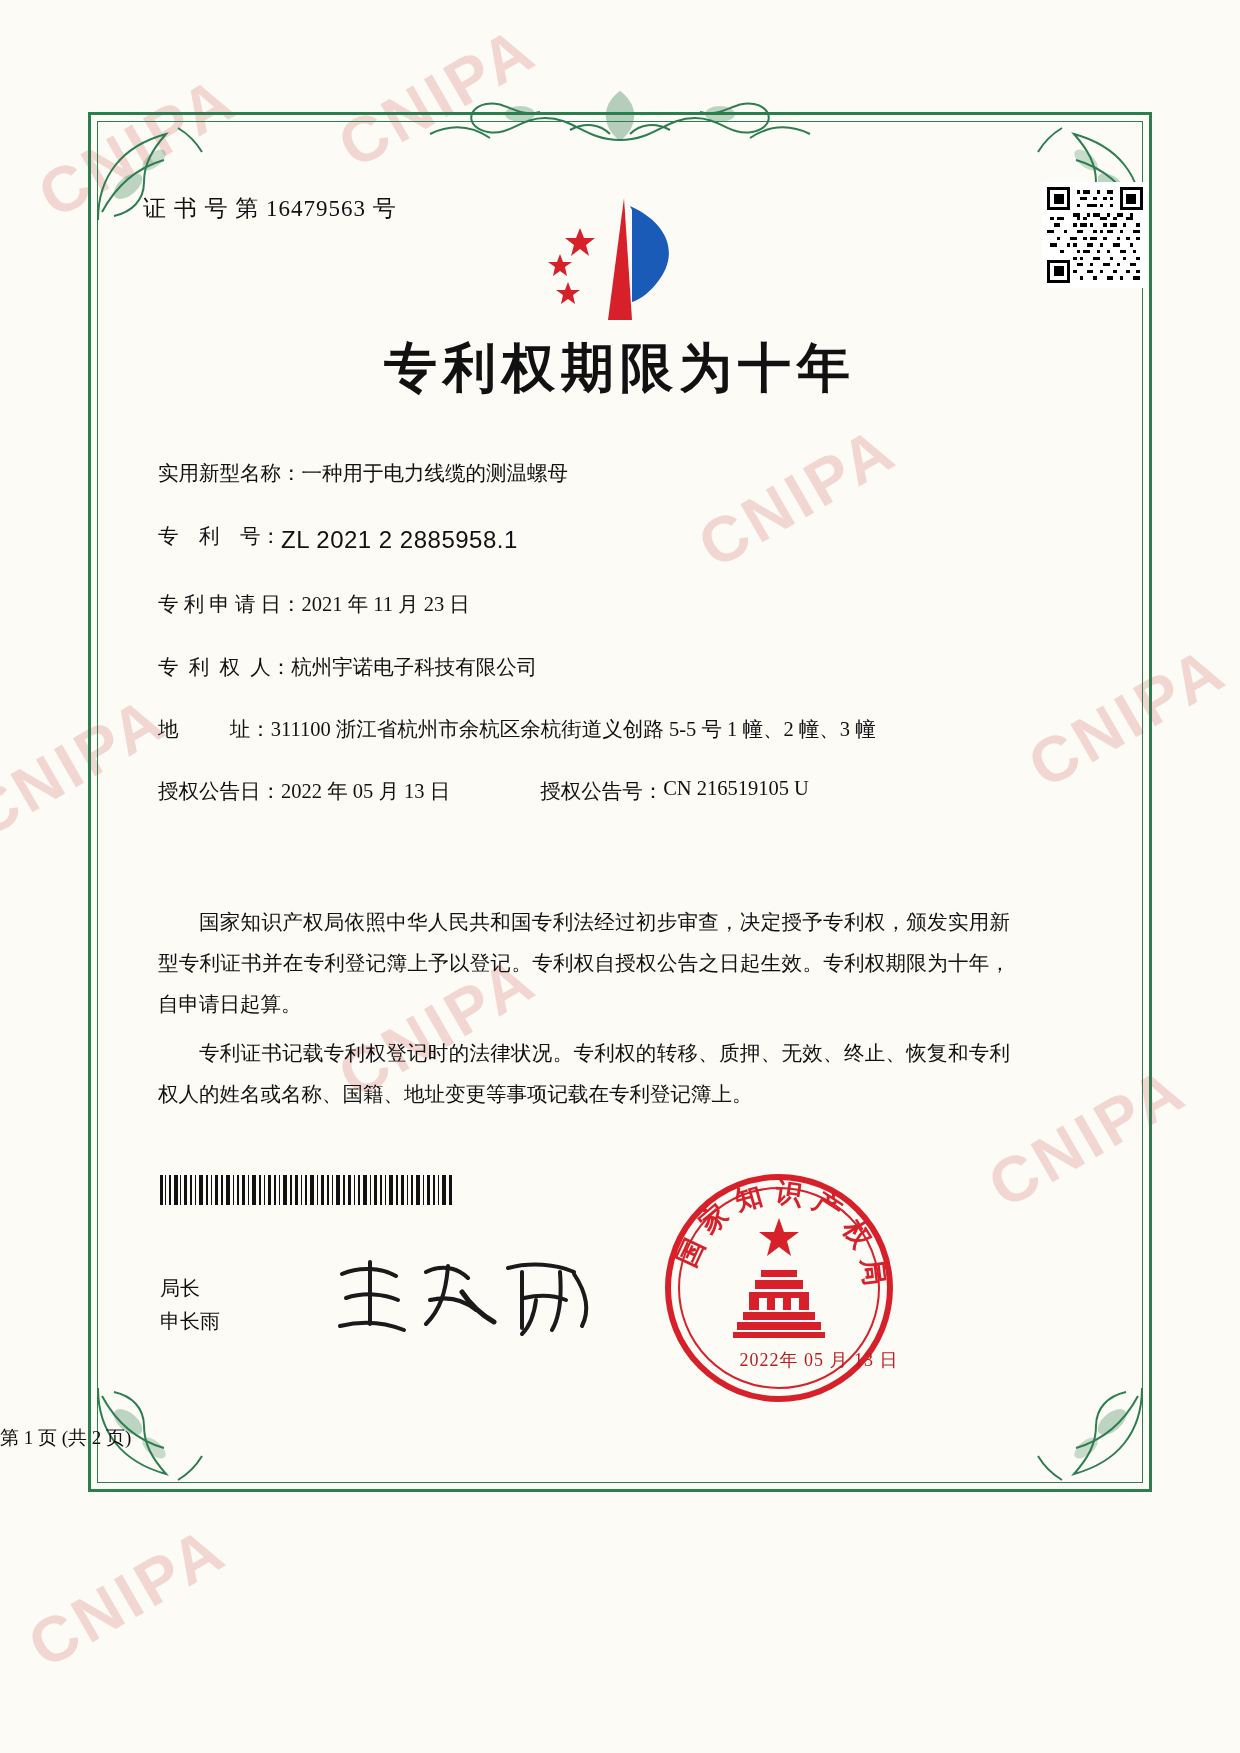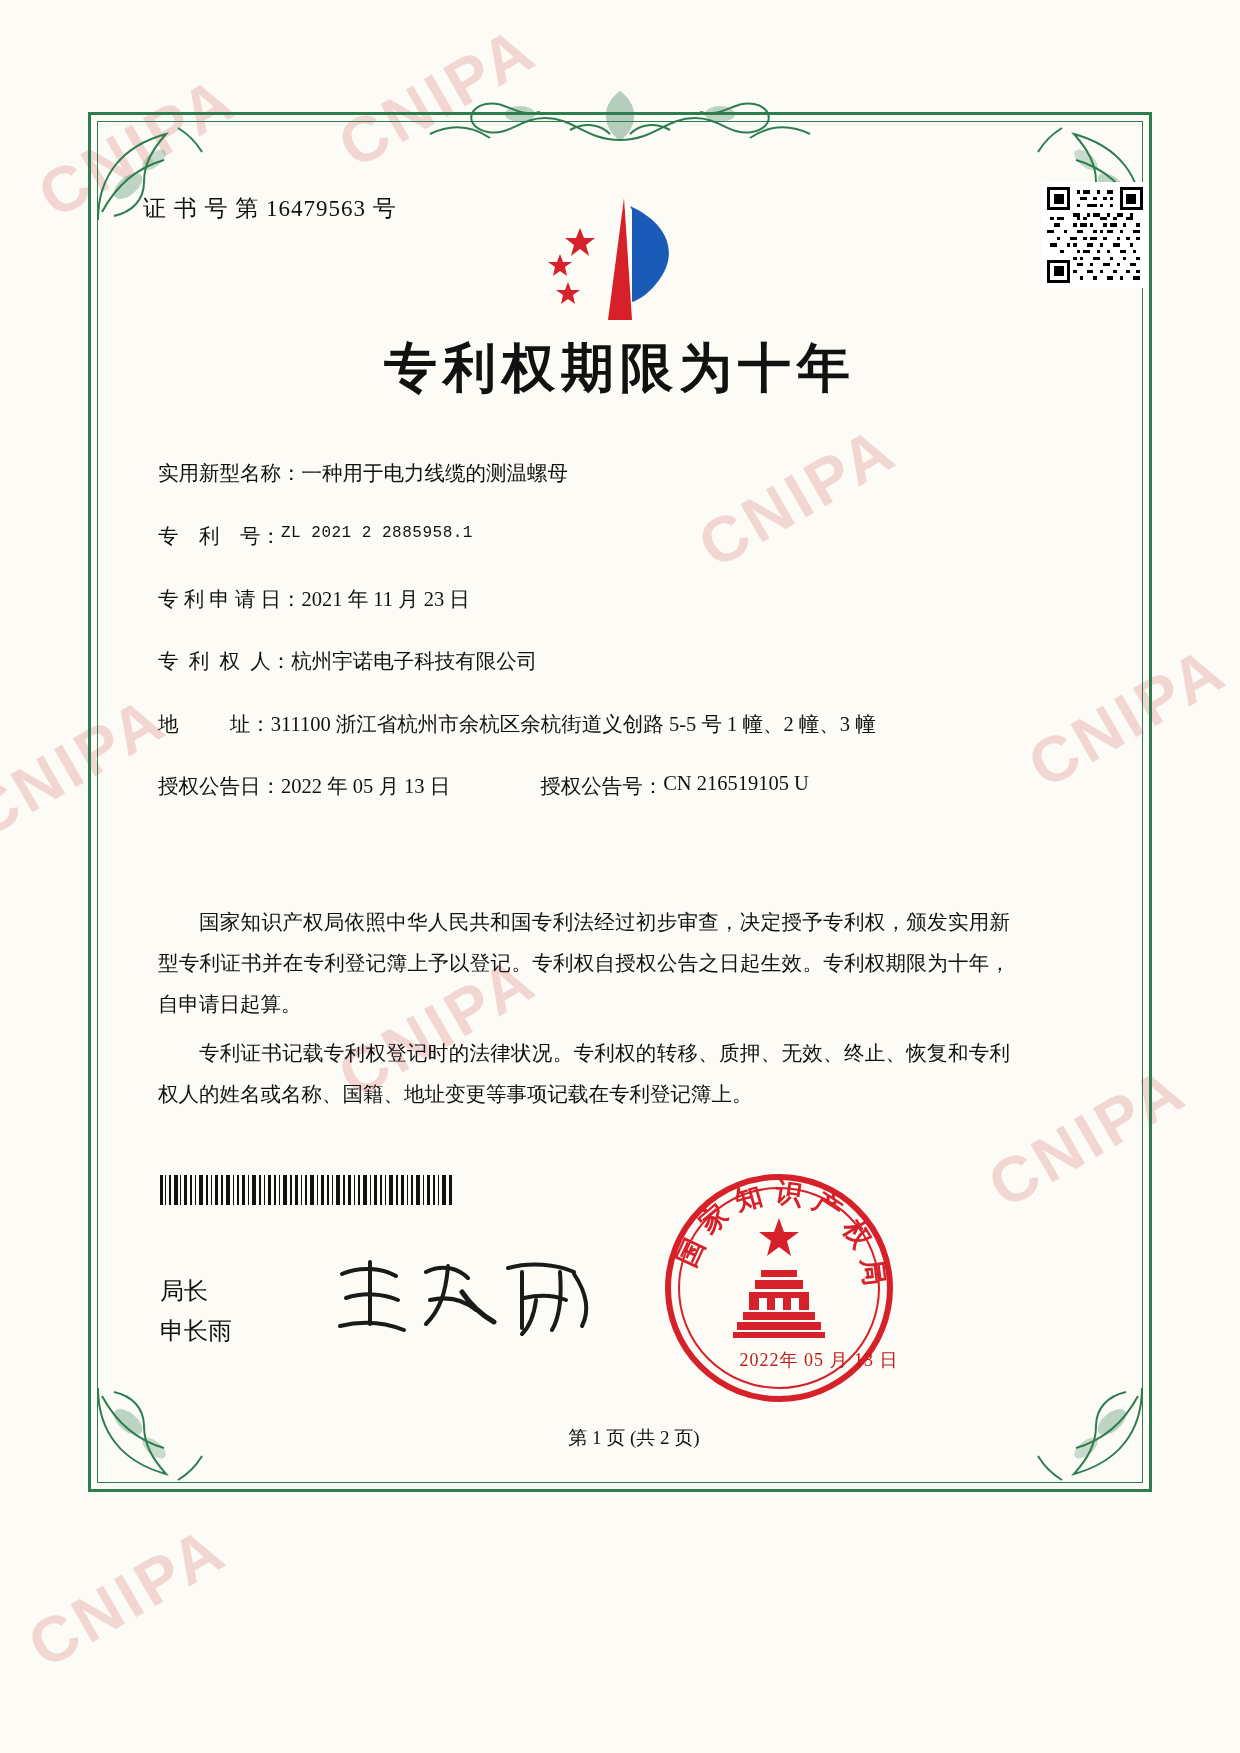--- a/index.html
+++ b/index.html
@@ -109,22 +109,22 @@
     line-height: 1.55;
   }
   .label {
     white-space: pre;
     flex: 0 0 auto;
   }
   .value {
     flex: 1 1 auto;
   }
   .mono {
-    font-family: Liberation Mono, monospace;
-    font-size: 16px;
+    font-family: Liberation Sans, sans-serif;
+    font-size: 24px;
     letter-spacing: .5px;
   }
   .row-split {
     display: flex;
     font-size: 20.5px;
     color: #111;
     margin-bottom: 26px;
     margin-top: 8px;
   }
   .row-split .seg2 { margin-left: 90px; }
@@ -146,21 +146,21 @@
 
   
   .barcode {
     position: absolute;
     left: 160px; top: 1175px;
     width: 295px; height: 30px;
   }
   .director-block {
     position: absolute;
     left: 160px; top: 1272px;
-    font-size: 24px;
+    font-size: 20px;
     line-height: 1.65;
     color: #111;
   }
   .signature {
     position: absolute;
     left: 330px; top: 1252px;
     width: 270px; height: 90px;
     color: #1a1a1a;
   }
   .seal {
@@ -173,24 +173,23 @@
     left: 724px; top: 1348px;
     width: 190px;
     text-align: center;
     font-size: 18px;
     color: #b91c1c;
     letter-spacing: 1px;
   }
   .page-no {
     position: absolute;
     left: 0; right: 0; top: 1425px;
-    text-align: center;
+    text-align: left;
     font-size: 19px;
     color: #111;
-    margin-left: 28px;
   }
   .footer-note {
     position: absolute;
     left: 0; right: 0; top: 1520px;
     text-align: center;
     font-size: 19px;
     font-weight: bold;
     color: #111;
     letter-spacing: 1px;
   }

